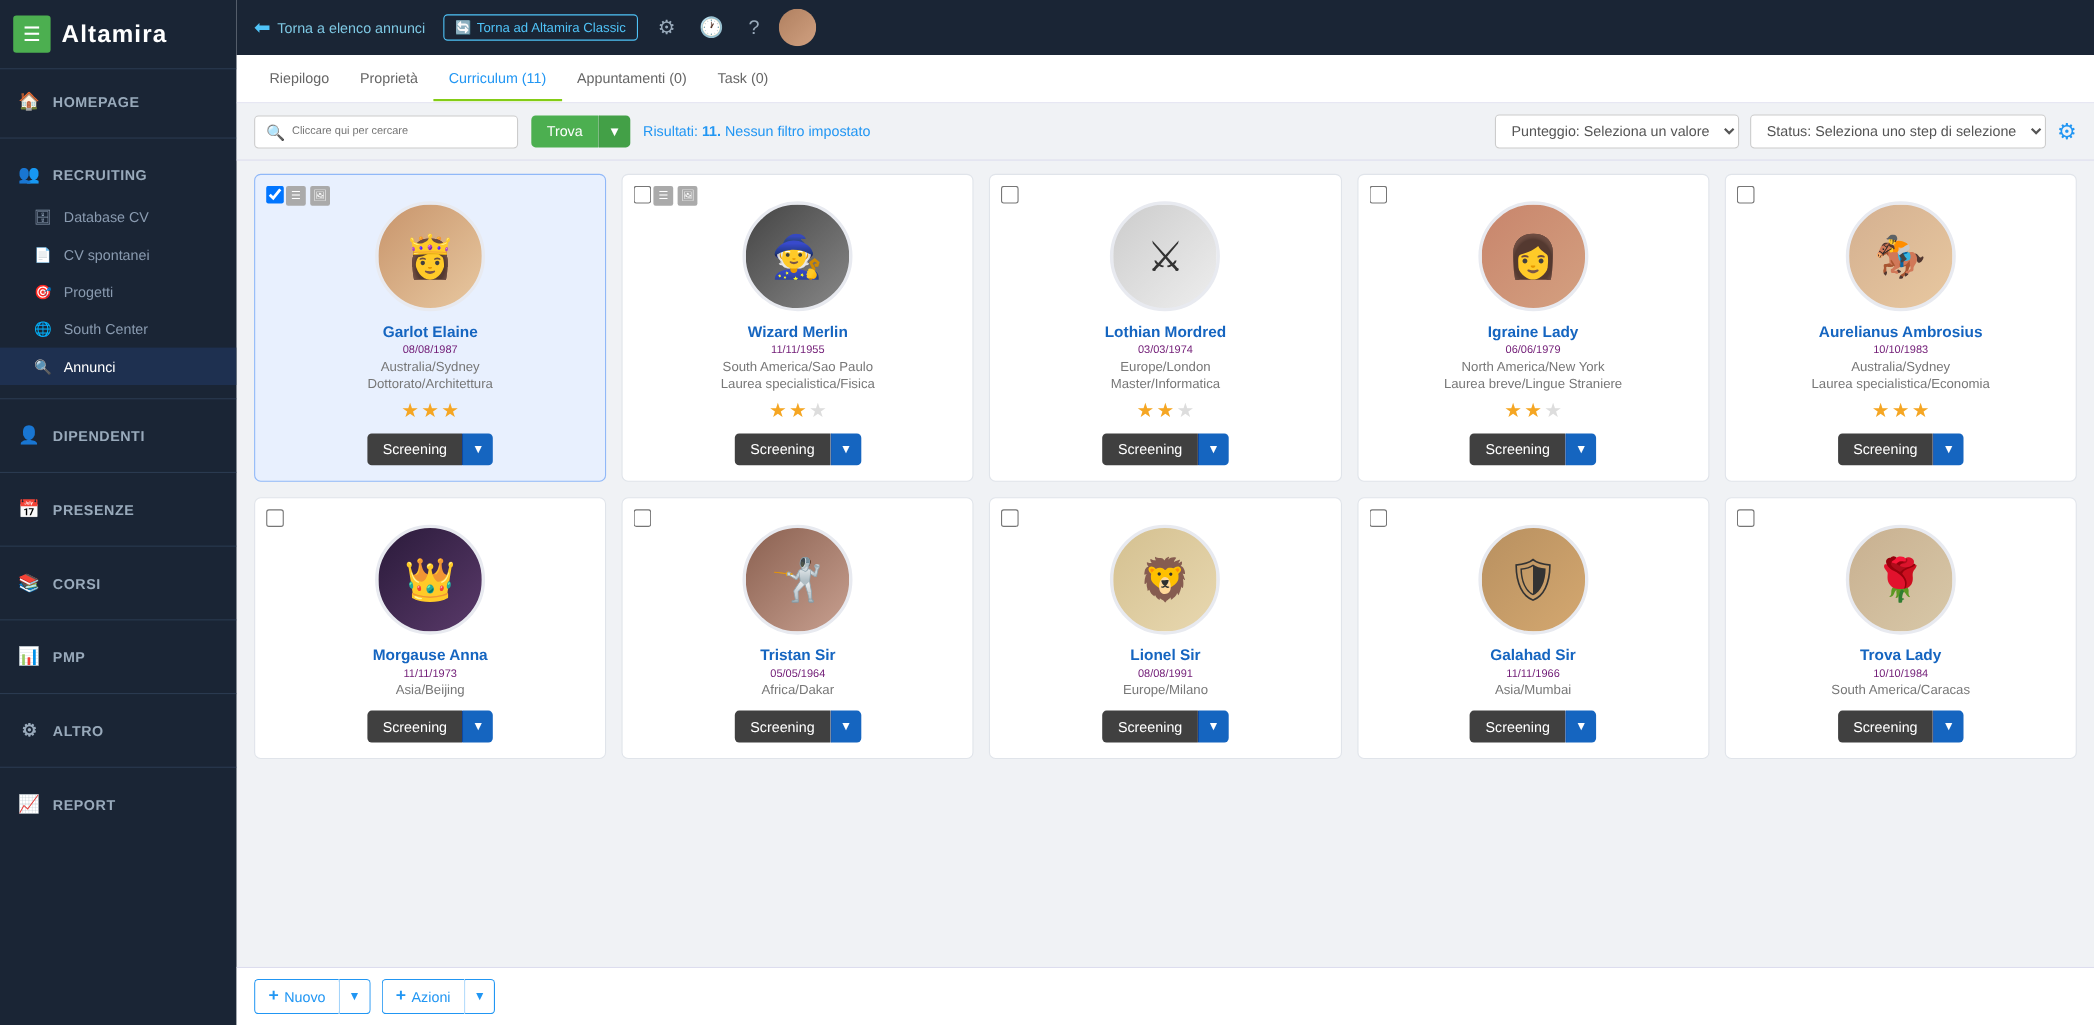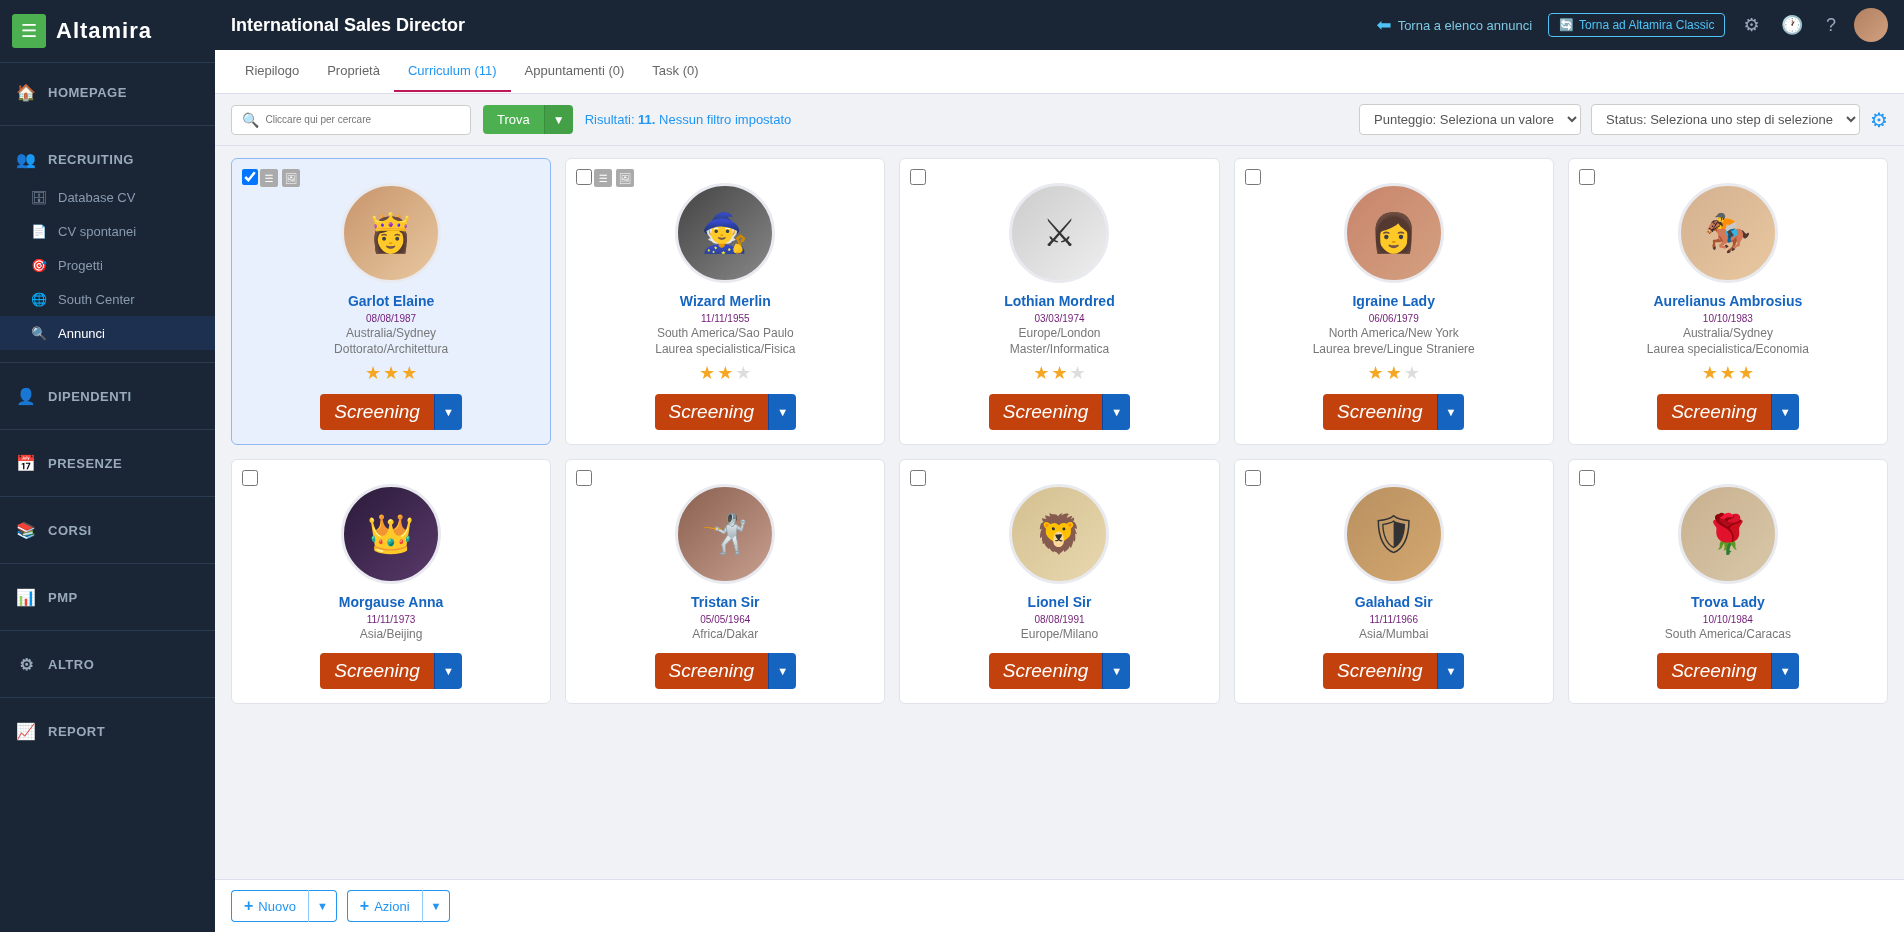--- a/index.html
+++ b/index.html
@@ -30,21 +30,21 @@
     .header-back-arrow { color: #4fc3f7; font-size: 18px; }
     .header-actions { display: flex; align-items: center; gap: 14px; }
     .header-classic-btn { background: none; border: 1px solid #4fc3f7; color: #4fc3f7; padding: 4px 10px; border-radius: 4px; font-size: 12px; cursor: pointer; display: flex; align-items: center; gap: 5px; }
     .header-icon-btn { background: none; border: none; color: #9ab; font-size: 18px; cursor: pointer; padding: 4px; }
     .header-avatar { width: 34px; height: 34px; border-radius: 50%; background: #ccc; overflow: hidden; cursor: pointer; }
     .header-avatar-img { width: 100%; height: 100%; object-fit: cover; background: linear-gradient(135deg, #b08060, #d0a080); }
 
     
     .tabs-bar { background: #fff; border-bottom: 1px solid #dde; display: flex; align-items: center; padding: 12px 16px; height: 44px; flex-shrink: 0; }
     .tab { padding: 12px 14px; font-size: 13px; color: #666; cursor: pointer; border-bottom: 2px solid transparent; white-space: nowrap; }
-    .tab.active { color: #2196f3; border-bottom: 2px solid #be185d; font-weight: 500; }
+    .tab.active { color: #2196f3; border-bottom: 2px solid #84cc16; font-weight: 500; }
 
     
     .search-bar { background: #f0f2f5; padding: 10px 16px; display: flex; align-items: center; gap: 12px; flex-shrink: 0; border-bottom: 1px solid #dde; }
     .search-input-wrap { display: flex; align-items: center; background: #fff; border: 1px solid #ccc; border-radius: 4px; padding: 6px 10px; gap: 6px; width: 240px; }
     .search-input-wrap input { border: none; outline: none; font-size: 10px; color: #999; width: 100%; }
     .search-btn { background: #4caf50; color: #fff; border: none; border-radius: 4px 0 0 4px; padding: 7px 14px; font-size: 13px; cursor: pointer; }
     .search-btn-dropdown { background: #43a047; color: #fff; border: none; border-radius: 0 4px 4px 0; padding: 7px 8px; font-size: 12px; cursor: pointer; border-left: 1px solid #388e3c; }
     .search-btn-group { display: flex; }
     .results-text { font-size: 13px; color: #555; }
     .results-text span { color: #2196f3; }
@@ -63,21 +63,21 @@
     .card-small-icon { width: 18px; height: 18px; background: #888; border-radius: 2px; display: flex; align-items: center; justify-content: center; font-size: 10px; color: #fff; }
     .card-avatar { width: 100px; height: 100px; border-radius: 50%; overflow: hidden; margin-bottom: 10px; margin-top: 10px; border: 3px solid #e8eaf0; background: #f5f5f5; display: flex; align-items: center; justify-content: center; }
     .card-name { color: #1565c0; font-size: 14px; font-weight: 600; margin-bottom: 4px; text-align: left; cursor: pointer; }
     .card-date { font-size: 10px; color: #701a75; margin-bottom: 2px; }
     .card-location { font-size: 12px; color: #777; margin-bottom: 2px; }
     .card-edu { font-size: 12px; color: #777; margin-bottom: 6px; }
     .card-stars { display: flex; gap: 2px; margin-bottom: 10px; }
     .star { font-size: 18px; }
     .star.filled { color: #f5a623; }
     .star.empty { color: #ddd; }
-    .card-btn { background: #c2410c; color: #fff; border: none; border-radius: 4px 0 0 4px; padding: 7px 14px; font-size: 19px; cursor: pointer; font-weight: 500; font-style: italic; }
+    .card-btn { background: #404040; color: #fff; border: none; border-radius: 4px 0 0 4px; padding: 7px 14px; font-size: 13px; cursor: pointer; font-weight: 500; }
     .card-btn-dropdown { background: #1565c0; color: #fff; border: none; border-radius: 0 4px 4px 0; padding: 7px 8px; font-size: 11px; cursor: pointer; border-left: 1px solid #0d47a1; }
     .card-btn-group { display: flex; }
 
     
     .bottom-bar { background: #fff; border-top: 1px solid #dde; padding: 10px 16px; display: flex; align-items: center; gap: 10px; flex-shrink: 0; }
     .bottom-btn { display: flex; align-items: center; gap: 5px; border: 1px solid #2196f3; color: #2196f3; background: #fff; border-radius: 4px; padding: 6px 12px; font-size: 13px; cursor: pointer; }
     .bottom-btn-dropdown { background: #fff; border: 1px solid #2196f3; color: #2196f3; border-radius: 0 4px 4px 0; padding: 6px 8px; font-size: 11px; cursor: pointer; border-left: 1px solid #90caf9; }
     .bottom-btn-group { display: flex; }
     .bottom-btn-main { border-radius: 4px 0 0 4px; border-right: none; }
   </style>
@@ -179,21 +179,20 @@
     <div class="sidebar-main-item">
       <span class="icon">📈</span>
       <span>REPORT</span>
     </div>
   </div>
 </div>
 
 <div class="main">
 
   <div class="header">
-    <span class="header-title">International Sales Director</span>
     <div class="header-back">
       <span class="header-back-arrow">⬅</span>
       <span>Torna a elenco annunci</span>
     </div>
     <div class="header-actions">
       <button class="header-classic-btn">
         <span>🔄</span>
         <span>Torna ad Altamira Classic</span>
       </button>
       <button class="header-icon-btn">⚙</button>

